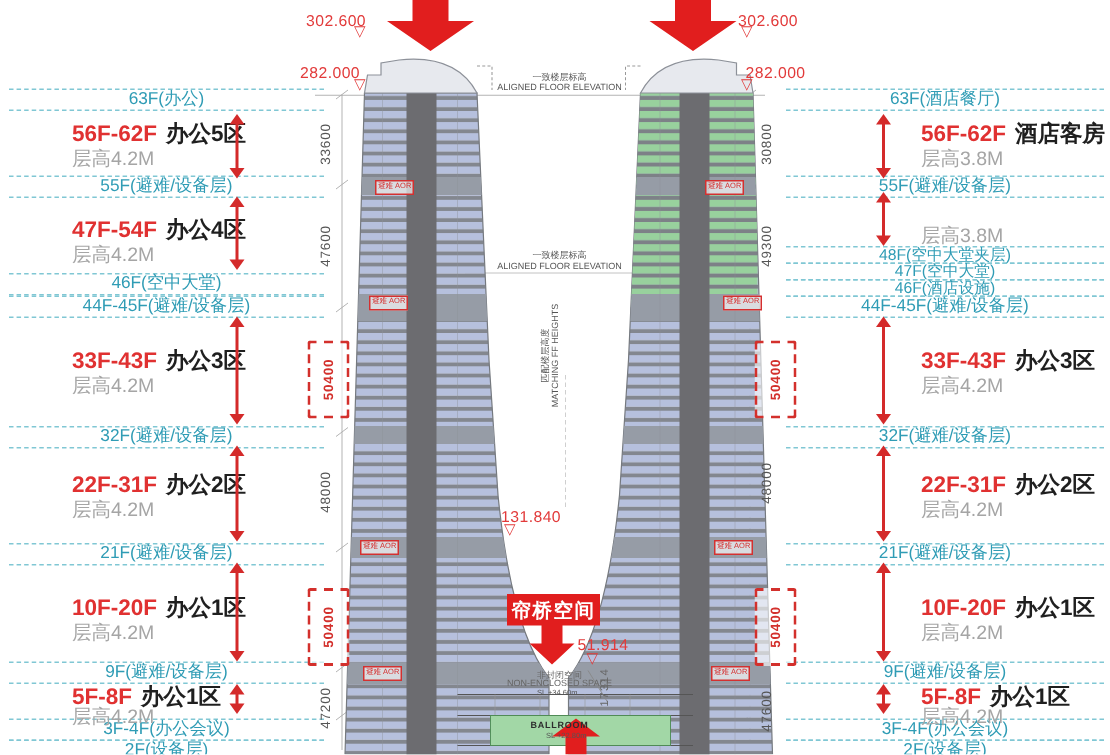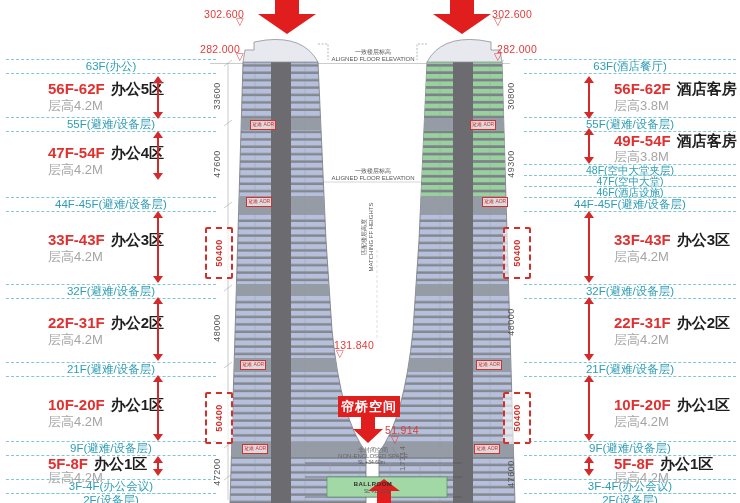--- a/index.html
+++ b/index.html
@@ -142,20 +142,21 @@
     <line x1="192" y1="447" x2="205" y2="468" stroke="#888" stroke-width="0.6"></line>
 
     <polygon fill="#e11e1e" points="75,0 99,0 99,14 116,14 87,34 58,14 75,14"></polygon>
     <polygon fill="#e11e1e" points="250,0 274,0 274,14 291,14 262,34 233,14 250,14"></polygon>
     <polygon fill="#e11e1e" points="161,415 175,415 175,429 183,429 168,443 153,429 161,429"></polygon>
     <polygon fill="#e11e1e" points="184,479 200,491 191,491 191,503 177,503 177,491 168,491"></polygon>
   </svg>
 
   <div class="trow lcol" style="top:59px">63F(办公)</div>
   <div class="trow lcol" style="top:117px">55F(避难/设备层)</div>
+  <div class="trow lcol" style="top:182px">46F(空中大堂)</div>
   <div class="trow lcol" style="top:197px">44F-45F(避难/设备层)</div>
   <div class="trow lcol" style="top:284px">32F(避难/设备层)</div>
   <div class="trow lcol" style="top:362px">21F(避难/设备层)</div>
   <div class="trow lcol" style="top:441px">9F(避难/设备层)</div>
   <div class="trow lcol" style="top:479px">3F-4F(办公会议)</div>
   <div class="trow lcol" style="top:493px">2F(设备层)</div>
 
   <div class="zone" style="left:48px;top:80px">
     <span class="rng">56F-62F</span><span class="nm">办公5区</span></div>
   <div class="lh" style="left:48px;top:97px">层高4.2M</div>
@@ -214,22 +215,20 @@
   <div class="trow rcol" style="top:197px">44F-45F(避难/设备层)</div>
   <div class="trow rcol" style="top:284px">32F(避难/设备层)</div>
   <div class="trow rcol" style="top:362px">21F(避难/设备层)</div>
   <div class="trow rcol" style="top:441px">9F(避难/设备层)</div>
   <div class="trow rcol" style="top:479px">3F-4F(办公会议)</div>
   <div class="trow rcol" style="top:493px">2F(设备层)</div>
 
   <div class="zone" style="left:614px;top:80px">
     <span class="rng">56F-62F</span><span class="nm">酒店客房</span></div>
   <div class="lh" style="left:614px;top:97px">层高3.8M</div>
-  <div class="zone" style="left:614px;top:132px">
-    <span class="rng">49F-54F</span><span class="nm">酒店客房</span></div>
   <div class="lh" style="left:614px;top:148px">层高3.8M</div>
   <div class="zone" style="left:614px;top:231px">
     <span class="rng">33F-43F</span><span class="nm">办公3区</span></div>
   <div class="lh" style="left:614px;top:248px">层高4.2M</div>
   <div class="zone" style="left:614px;top:314px">
     <span class="rng">22F-31F</span><span class="nm">办公2区</span></div>
   <div class="lh" style="left:614px;top:331px">层高4.2M</div>
   <div class="zone" style="left:614px;top:396px">
     <span class="rng">10F-20F</span><span class="nm">办公1区</span></div>
   <div class="lh" style="left:614px;top:413px">层高4.2M</div>

